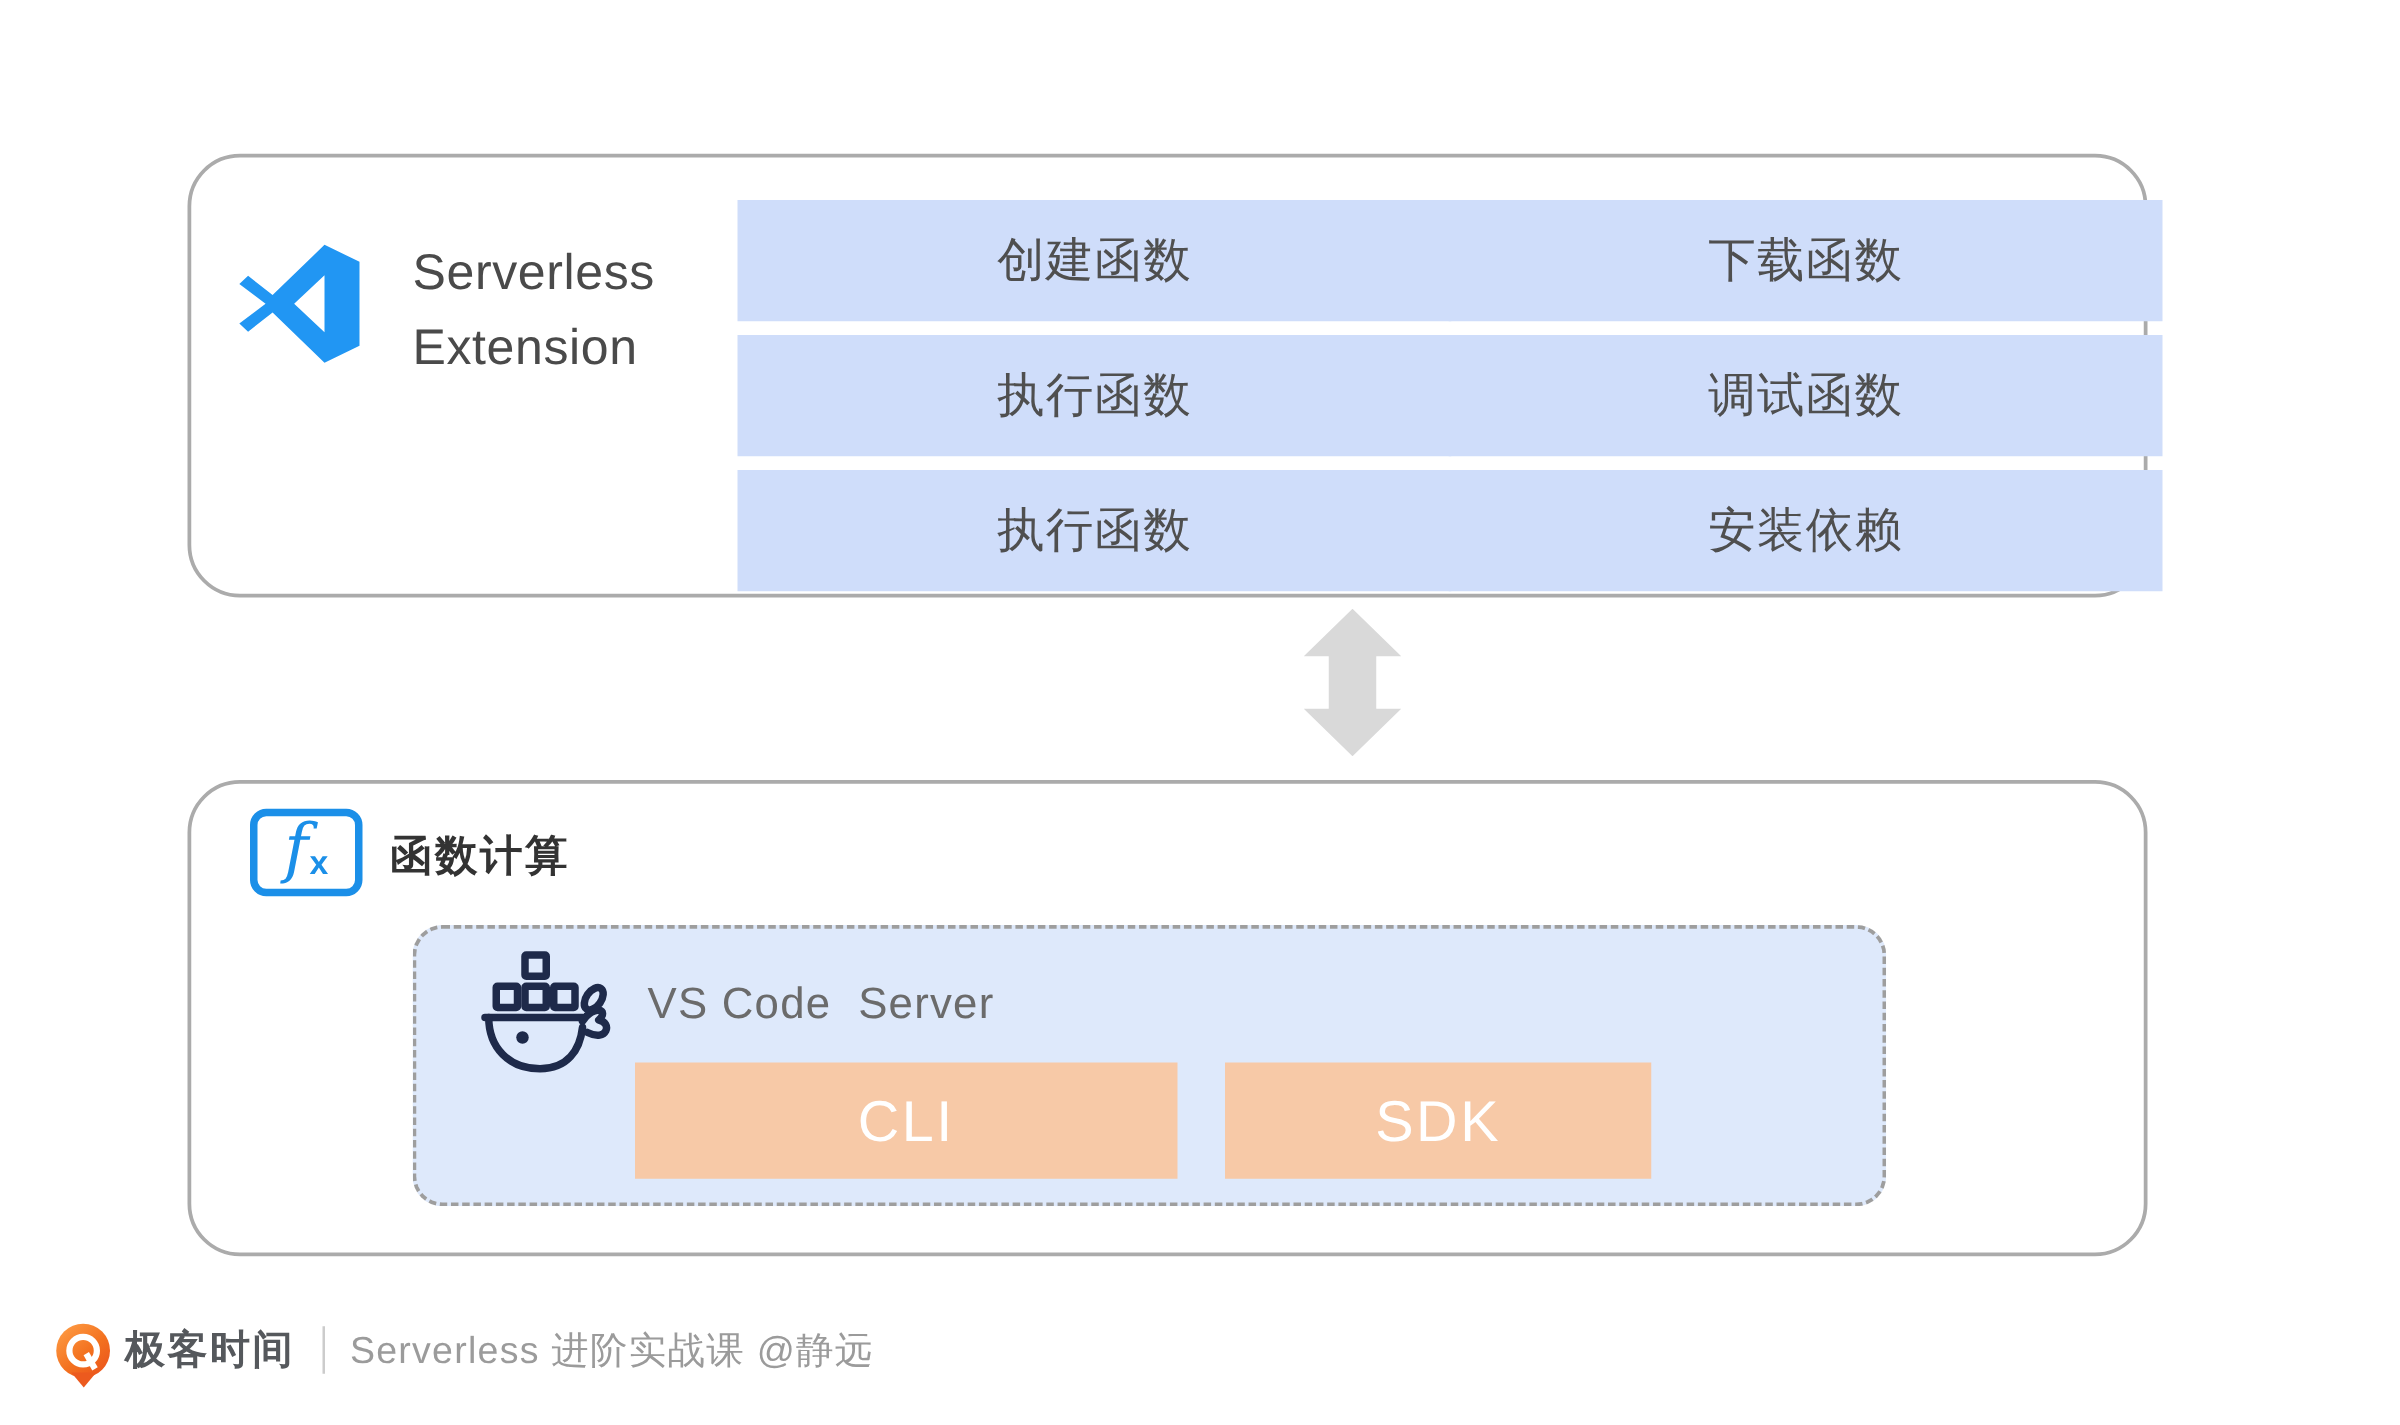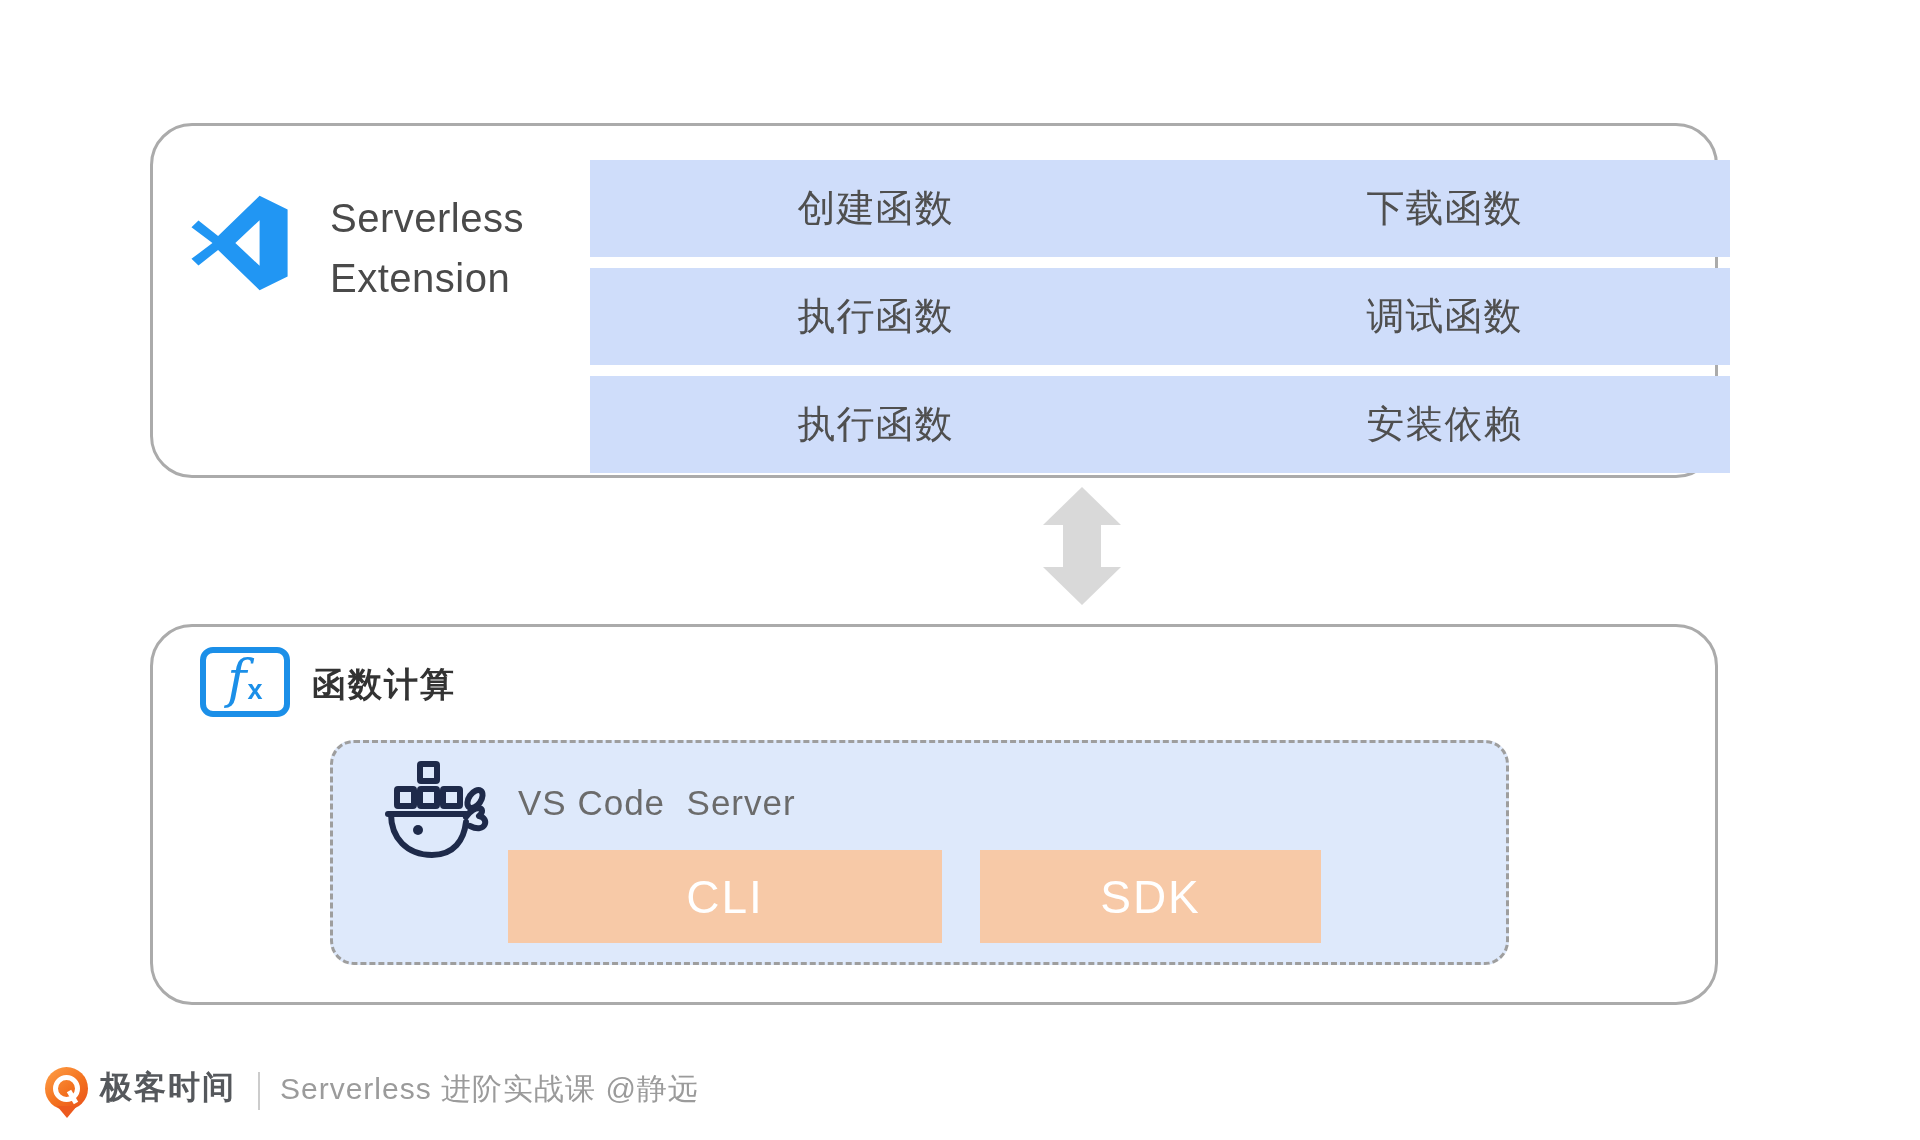--- a/index.html
+++ b/index.html
@@ -29,21 +29,21 @@
   .fc-label{position:absolute;left:312px;top:662px;font-size:34px;font-weight:bold;color:#333;letter-spacing:2px;}
 
   .inner-box{position:absolute;left:330px;top:740px;width:1179px;height:225px;background:#DEE9FB;border:3px dashed #9E9E9E;border-radius:24px;box-sizing:border-box;padding-left:27px;}
   .docker-icon{position:absolute;left:45px;top:16px;width:112px;height:112px;}
   .server-title{position:absolute;left:185px;top:40px;font-size:35px;color:#6B6B6B;letter-spacing:1px;white-space:pre;}
   .peach-btn{position:absolute;top:107px;height:93px;background:#F7C9A7;color:#FFFFFF;font-size:46px;font-weight:300;letter-spacing:2px;display:flex;align-items:center;justify-content:center;}
   .cli-btn{left:175px;width:434px;}
   .sdk-btn{left:647px;width:341px;}
 
   
-  .footer{position:absolute;left:45px;top:1050px;display:flex;align-items:flex-end;height:60px;}
+  .footer{position:absolute;left:45px;top:1050px;display:flex;align-items:center;height:60px;}
   .gt-logo{position:relative;width:43px;height:43px;background:linear-gradient(140deg,#FFA149 0%,#F3711F 55%,#E94F1B 100%);border-radius:50%;flex:0 0 auto;}
   .gt-ring{position:absolute;left:8px;top:8px;right:8px;bottom:8px;border:5px solid #fff;border-radius:50%;}
   .gt-slash{position:absolute;width:5px;height:14px;background:#fff;left:25px;top:23px;transform:rotate(-30deg);}
   .gt-tail{position:absolute;bottom:-8px;left:50%;transform:translateX(-50%);width:0;height:0;border-left:10px solid transparent;border-right:10px solid transparent;border-top:12px solid #EC5A1E;}
   .gt-brand{margin-left:12px;font-size:32px;font-weight:bold;color:#55585C;letter-spacing:2px;}
   .footer-divider{width:2px;height:38px;background:#CCCCCC;margin:0 20px 0 22px;}
   .footer-course{font-size:30px;color:#9B9B9B;letter-spacing:1px;}
 </style>
 </head>
 <body>

